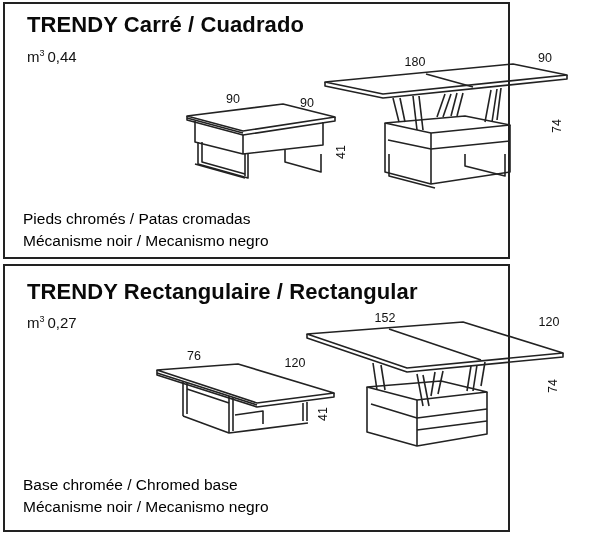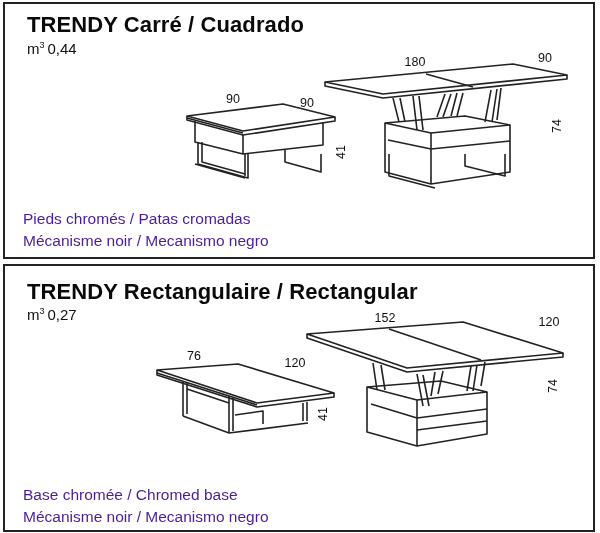--- a/index.html
+++ b/index.html
@@ -1,24 +1,24 @@
 <!DOCTYPE html>
 <html><head>
 <meta charset="utf-8">
 <style>
   html, body { margin: 0; padding: 0; background: #ffffff; }
   body { width: 600px; height: 533px; position: relative; overflow: hidden;
          font-family: "Liberation Sans", sans-serif; color: #111; }
-  .panel { position: absolute; left: 3px; width: 592px; border: 2px solid #222; background: #fff; box-sizing: border-box; }
+  .panel { position: absolute; left: 3px; width: 507px; border: 2px solid #222; background: #fff; box-sizing: border-box; }
   .panel.p1 { top: 2px; height: 257px; }
   .panel.p2 { top: 264px; height: 268px; padding-left: 36px; }
   .title { position: absolute; left: 22px; font-weight: bold; font-size: 22px; letter-spacing: 0.1px; color: #0a0a0a; white-space: nowrap; }
-  .volume { position: absolute; left: 22px; font-size: 15px; color: #111; white-space: nowrap; }
+  .volume { position: absolute; left: 22px; font-size: 15px; color: #111; white-space: nowrap; margin-top: 8px; }
   .volume sup { font-size: 9px; vertical-align: 6px; margin-right: 3px; }
-  .notes { position: absolute; left: 18px; font-size: 15.5px; line-height: 22px; color: #4c1d95; white-space: nowrap; }
+  .notes { position: absolute; left: 18px; font-size: 15.5px; line-height: 22px; color: #000000; white-space: nowrap; }
   svg.drawing { position: absolute; left: 0; top: 0; }
   .dim { font-family: "Liberation Sans", sans-serif; font-size: 12.5px; fill: #111; }
 </style>
 </head>
 <body>
 
 <div class="panel p1">
   <div class="title" style="top:8px;">TRENDY Carré / Cuadrado</div>
   <div class="volume" style="top:36px;">
     <span>m</span><sup>3</sup><span>0,44</span>
@@ -130,17 +130,17 @@
       </g>
     </g>
     <text class="dim" x="189" y="94" text-anchor="middle">76</text>
     <text class="dim" x="290" y="101" text-anchor="middle">120</text>
     <text class="dim" x="322" y="148" transform="rotate(-90 322 148)" text-anchor="middle">41</text>
     <text class="dim" x="380" y="56" text-anchor="middle">152</text>
     <text class="dim" x="544" y="60" text-anchor="middle">120</text>
     <text class="dim" x="552" y="120" transform="rotate(-90 552 120)" text-anchor="middle">74</text>
   </svg>
 
-  <div class="notes" style="top:218px;">
+  <div class="notes" style="top:208px;">
     <div>Base chromée / Chromed base</div>
     <div>Mécanisme noir / Mecanismo negro</div>
   </div>
 </div>
 
 </body></html>

